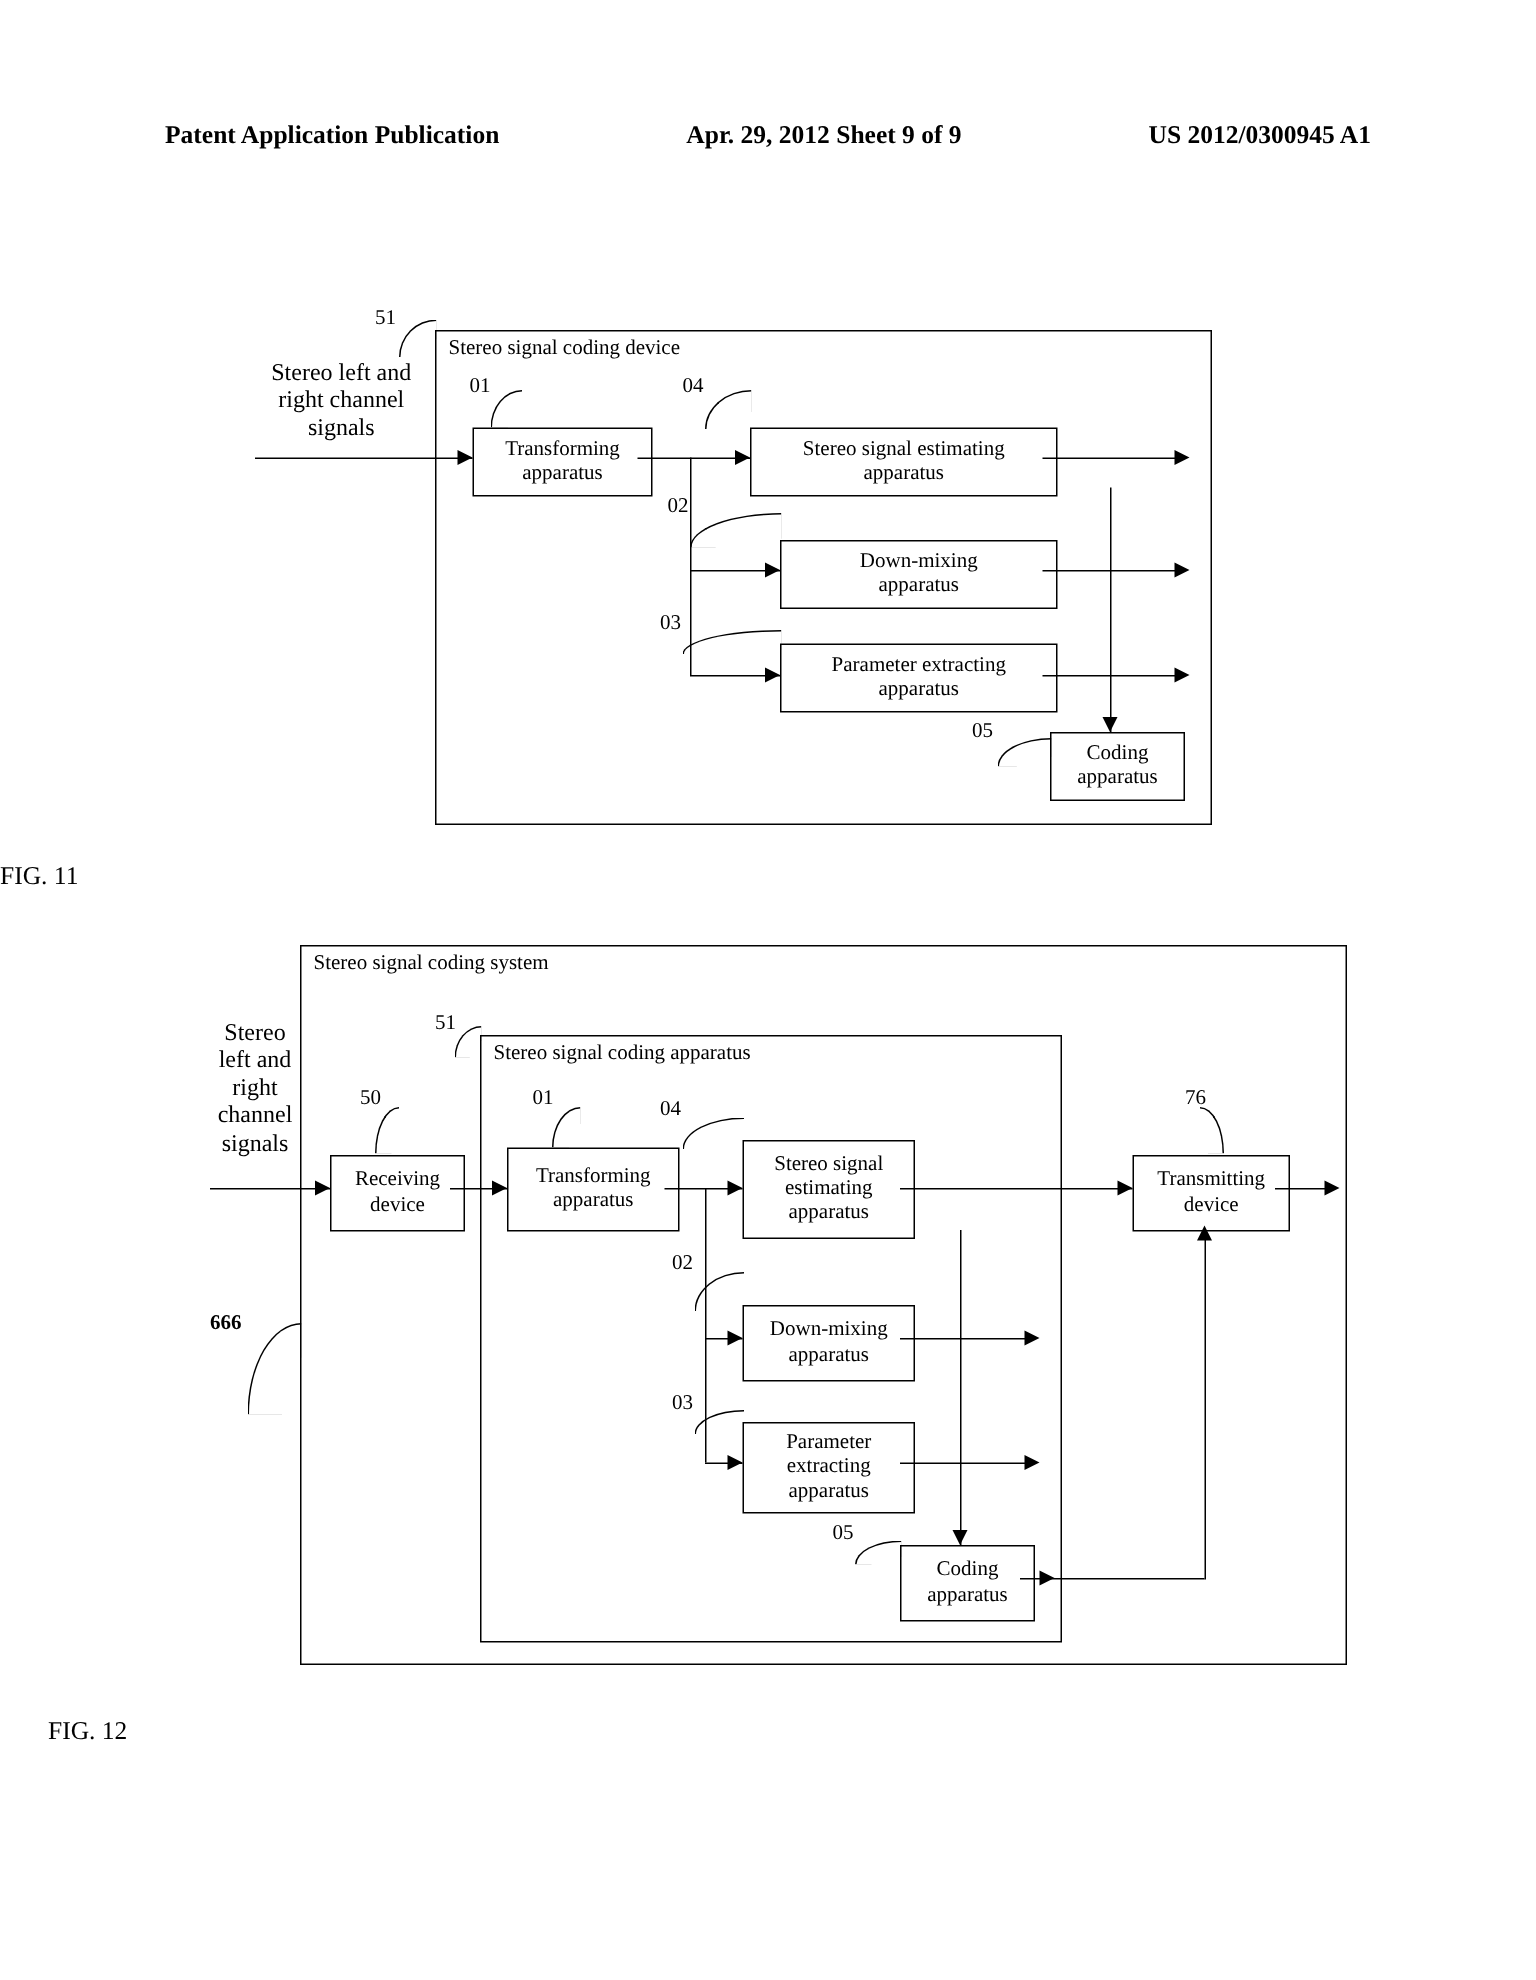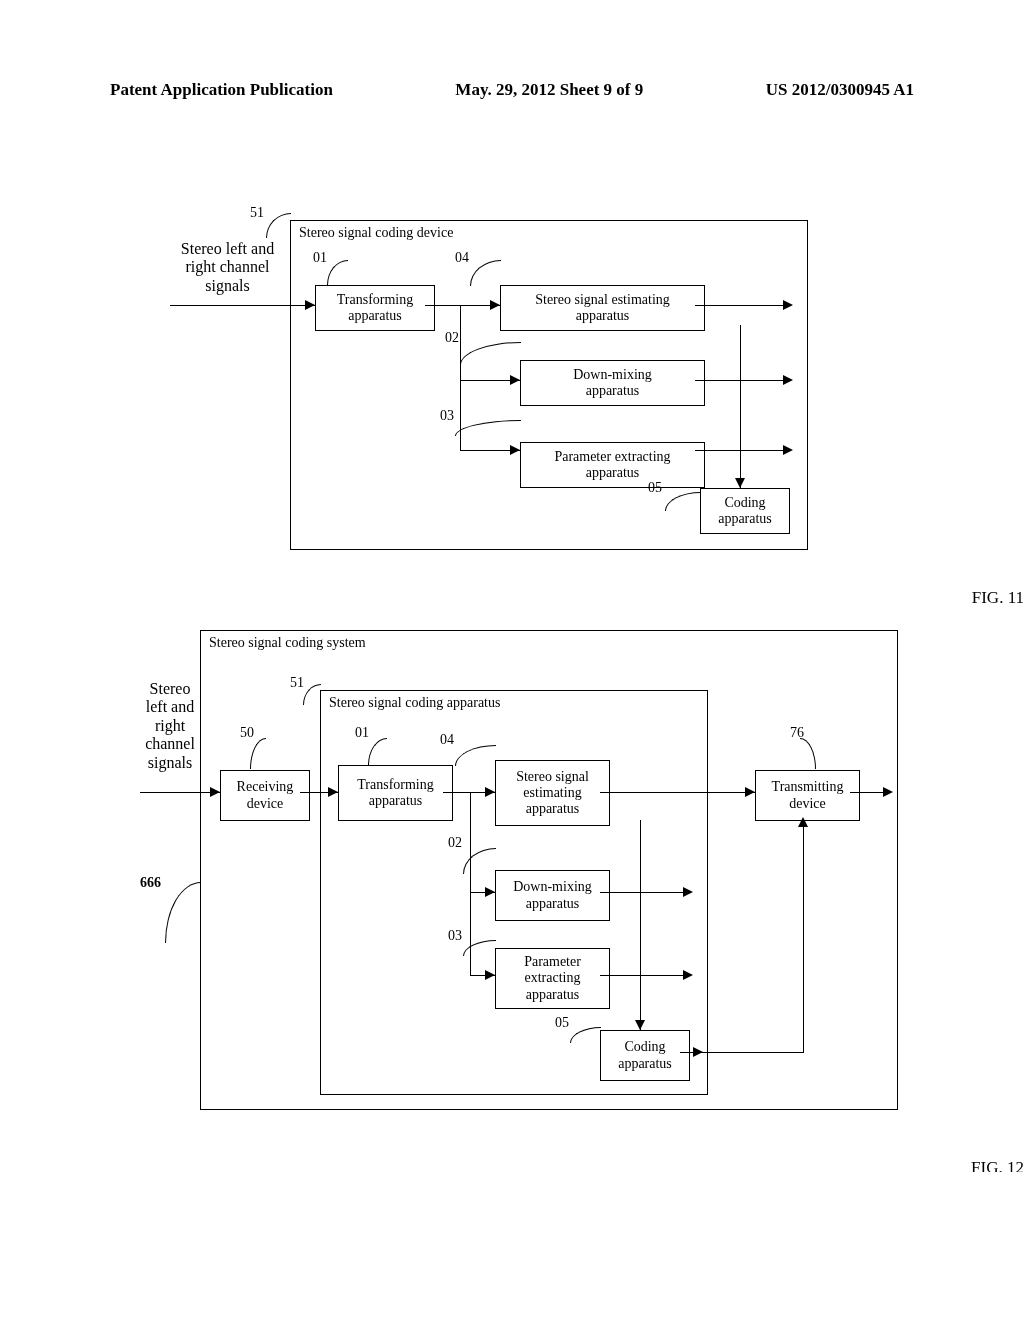--- a/index.html
+++ b/index.html
@@ -19,23 +19,23 @@
     position: absolute;
     top: 80px;
     left: 110px;
     right: 110px;
     display: flex;
     justify-content: space-between;
     font-size: 17px;
     font-weight: bold;
   }
   .figlabel {
-    text-align: right;
+    text-align: left;
     font-size: 17px;
-    margin-top: 28px;
+    margin-top: 14px;
   }
   .diagram-area {
     position: absolute;
     left: 0;
   }
   #diagram11 {
     top: 190px;
     height: 340px;
   }
   #figlabel11 {
@@ -43,21 +43,21 @@
     top: 560px;
     left: 0; right: 0;
   }
   #diagram12 {
     top: 620px;
     height: 500px;
   }
   #figlabel12 {
     position: absolute;
     top: 1130px;
-    left: 0; right: 0;
+    left: 0; right: 0; padding-left: 32px;
   }
   
   .box {
     position: absolute;
     border: 1px solid #000;
     font-size: 14px;
     display: flex;
     align-items: center;
     justify-content: center;
     text-align: center;
@@ -107,21 +107,21 @@
     background: transparent;
   }
 </style>
 </head>
 <body>
 
 <div class="page">
 
   <div class="header">
     <span>Patent Application Publication</span>
-    <span>May. 29, 2012  Sheet 9 of 9</span>
+    <span>Apr. 29, 2012  Sheet 9 of 9</span>
     <span>US 2012/0300945 A1</span>
   </div>
 
   <div id="diagram11" class="diagram-area">
 
     <div class="box" style="left:290px; top:30px; width:500px; height:320px; justify-content:flex-start; align-items:flex-start; padding:4px 8px;">
       <span>Stereo signal coding device</span>
     </div>
     <div class="num-label" style="left:250px; top:15px;">51</div>
     <div class="leader" style="left:266px; top:23px; width:24px; height:24px;"></div>
@@ -133,21 +133,21 @@
     <div class="leader" style="left:327px; top:70px; width:20px; height:24px;"></div>
 
     <div class="box" style="left:500px; top:95px; width:195px; height:40px;">Stereo signal estimating<br>apparatus</div>
     <div class="num-label" style="left:455px; top:60px;">04</div>
     <div class="leader" style="left:470px; top:70px; width:30px; height:25px;"></div>
 
     <div class="box" style="left:520px; top:170px; width:175px; height:40px;">Down-mixing<br>apparatus</div>
     <div class="num-label" style="left:445px; top:140px;">02</div>
     <div class="leader" style="left:460px; top:152px; width:60px; height:22px;"></div>
 
-    <div class="box" style="left:520px; top:252px; width:175px; height:40px;">Parameter extracting<br>apparatus</div>
+    <div class="box" style="left:520px; top:239px; width:175px; height:40px;">Parameter extracting<br>apparatus</div>
     <div class="num-label" style="left:440px; top:218px;">03</div>
     <div class="leader" style="left:455px; top:230px; width:65px; height:15px;"></div>
 
     <div class="box" style="left:700px; top:298px; width:80px; height:40px;">Coding<br>apparatus</div>
     <div class="num-label" style="left:648px; top:290px;">05</div>
     <div class="leader" style="left:665px; top:302px; width:35px; height:18px;"></div>
 
     <div class="hline" style="left:170px; top:115px; width:145px;"></div>
     <div class="arr arr-r" style="left:305px; top:110px;"></div>
 

